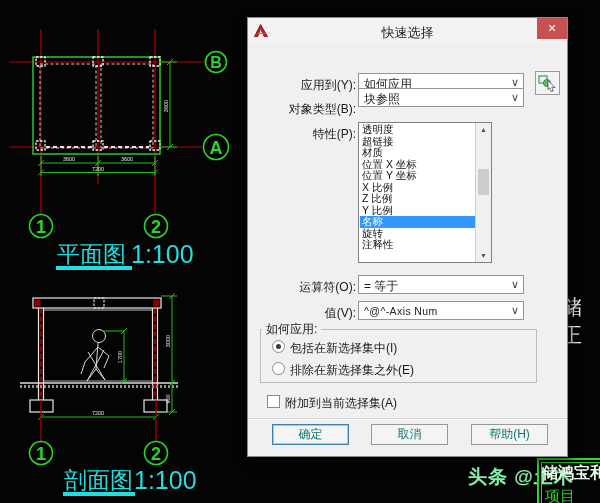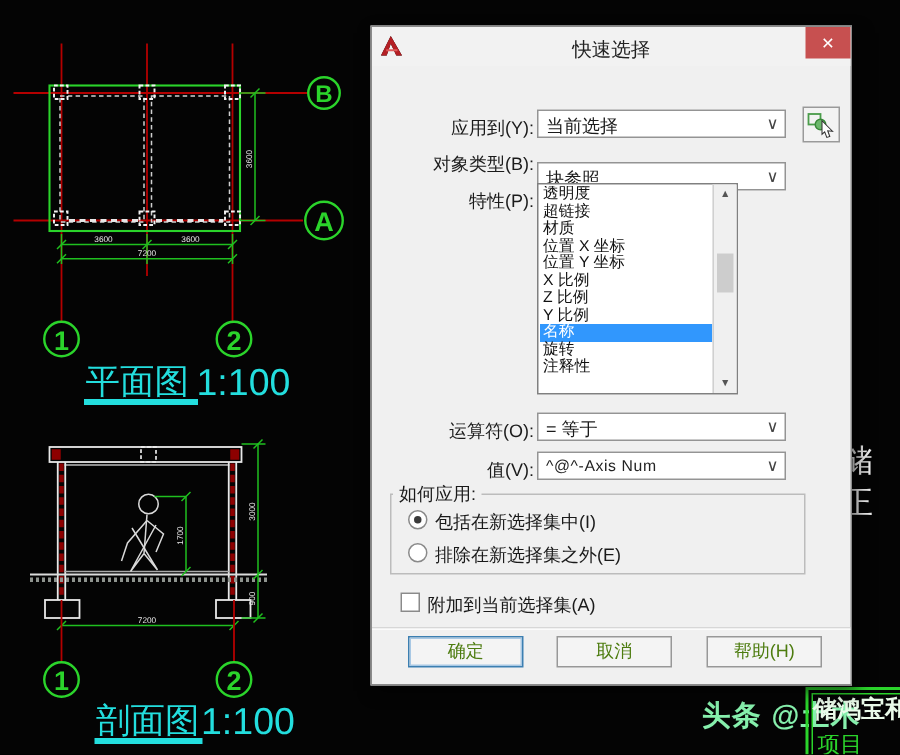--- a/index.html
+++ b/index.html
@@ -51,21 +51,21 @@
   .radio{position:absolute;width:13px;height:13px;border:1px solid #8a8a8a;border-radius:50%;
          background:#fff;box-sizing:border-box;}
   .radio .dot{position:absolute;left:3px;top:3px;width:5px;height:5px;border-radius:50%;background:#3a3a3a;}
   .rlabel{position:absolute;white-space:nowrap;}
   .checkbox{position:absolute;left:19px;top:377px;width:13px;height:13px;background:#fff;
             border:1px solid #8a8a8a;box-sizing:border-box;}
   .separator{position:absolute;left:0;right:0;top:400px;border-top:1px solid #d7d7d7;
              border-bottom:1px solid #fbfbfb;}
   .btn{position:absolute;top:406px;width:77px;height:21px;background:#f4f4f4;
        border:1px solid #989898;box-sizing:border-box;text-align:center;line-height:19px;
-       font-size:12px;color:#4d7c0f;}
+       font-size:12px;color:#0f766e;}
   .btn.default{border:1px solid #3c7fb1;box-shadow:inset 0 0 0 1px #a8c8e4;}
 </style>
 </head>
 <body>
 
 <div id="root">
 
   <svg width="600" height="503" style="position:absolute;left:0;top:0;z-index:1;" viewBox="0 0 600 503">
 
     <g>
@@ -218,33 +218,33 @@
         <polygon points="0,13 6.5,0 14,13 10.2,13 6.5,5.2 3.8,13" fill="#b km41f24"></polygon>
         <polygon points="0,13 6.5,0 14,13 10.2,13 6.5,5.2 3.8,13" fill="#b41f24"></polygon>
         <path d="M3.5 9.5 L11 9.5" stroke="#e05a5a" stroke-width="1.2"></path>
       </svg>
       <span class="dlg-title">快速选择</span>
       <div class="close-btn">×</div>
     </div>
 
     <div class="lbl" style="top:59px;">应用到(Y):</div>
     <div class="combo" style="top:55px;">
-      <span class="val">当前选择</span>
+      <span class="val">如何应用</span>
       <span class="chev">∨</span>
     </div>
     <div class="pickbtn">
       <svg width="23" height="22" viewBox="0 0 23 22">
         <rect x="3" y="4" width="8" height="7" fill="none" stroke="#4a9c4a" stroke-width="1.2"></rect>
         <circle cx="11" cy="11" r="3.5" fill="#6cb86c" stroke="#3a8a3a"></circle>
         <polygon points="12,8.5 19,15.5 15.8,15.2 17.2,19 15.2,19.6 13.8,15.9 12,17.5" fill="#fff" stroke="#333" stroke-width="0.7"></polygon>
       </svg>
     </div>
 
     <div class="lbl" style="top:83px;">对象类型(B):</div>
-    <div class="combo" style="top:90px;text-align:center;">
+    <div class="combo" style="top:70px;text-align:center;">
       <span class="val">块参照</span>
       <span class="chev">∨</span>
     </div>
 
     <div class="lbl" style="top:108px;">特性(P):</div>
     <div class="listbox">
       <div class="list-items">
         <div class="pitem">透明度</div>
         <div class="pitem">超链接</div>
         <div class="pitem">材质</div>

